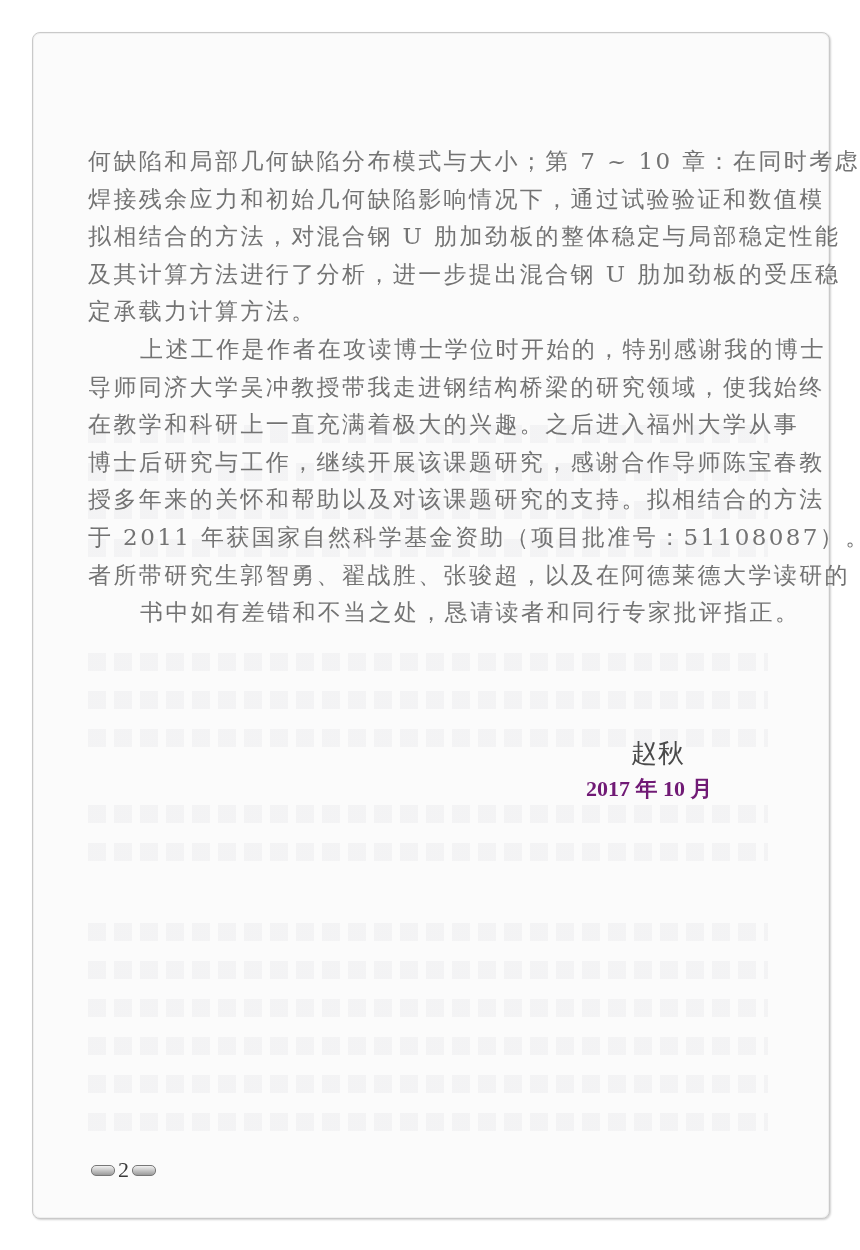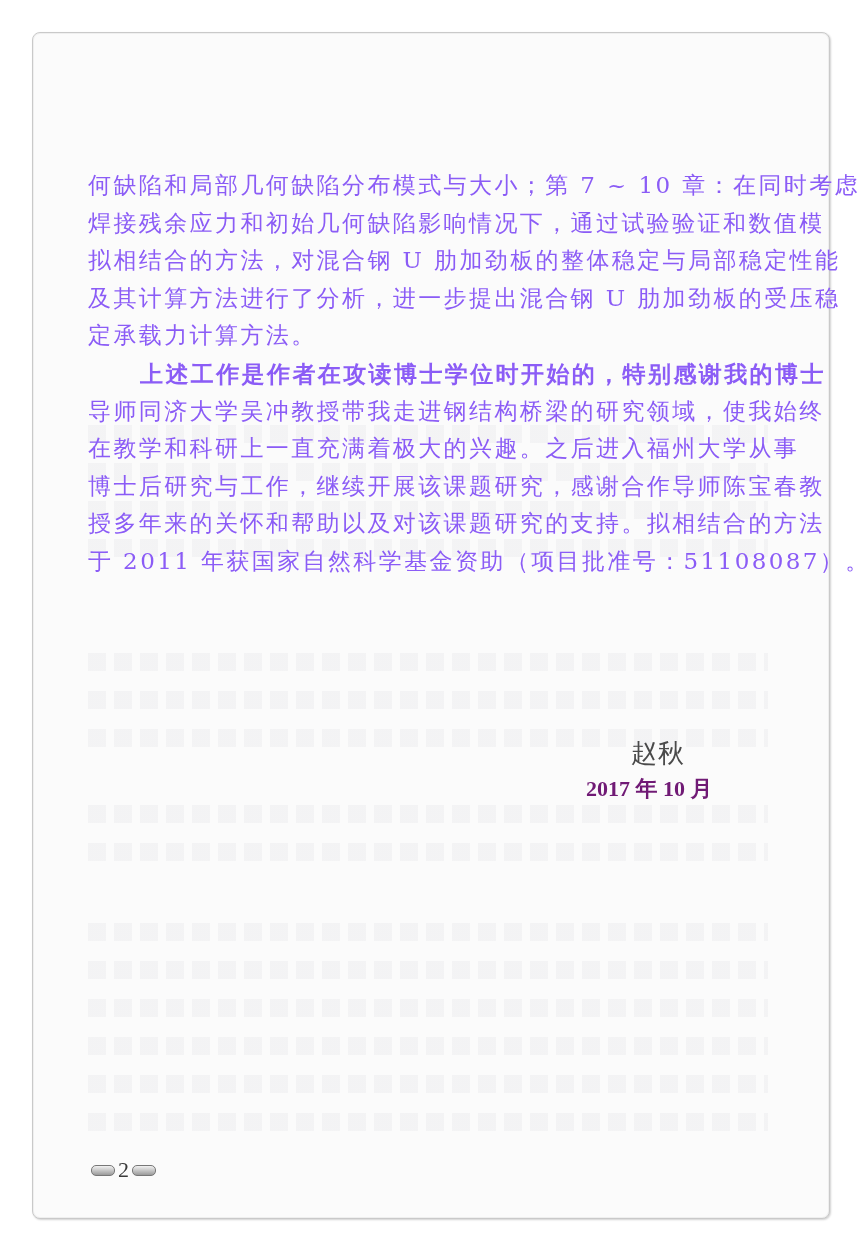--- a/index.html
+++ b/index.html
@@ -31,34 +31,33 @@
       width: 680px;
       height: 18px;
       background: repeating-linear-gradient(90deg, rgba(120,120,140,0.06) 0 18px, rgba(0,0,0,0) 18px 26px);
       pointer-events: none;
     }
     .body-text {
       position: absolute;
       left: 55px;
       top: 110px;
       width: 676px;
-      color: #8b5cf6;
+      color: #737373;
       font-size: 23px;
       line-height: 37.6px;
       letter-spacing: 2.4px;
       text-align: justify;
       text-align-last: left;
-      margin-top: 24px;
     }
     .body-text .line {
       display: block;
       white-space: nowrap;
       height: 37.6px;
     }
-    .indent { padding-left: 52px; font-weight: bold; }
+    .indent { padding-left: 52px; }
     .signature {
       position: absolute;
       left: 598px;
       top: 703px;
       color: #4a4a4a;
       font-family: "DejaVu Sans", "Liberation Sans", sans-serif;
       font-size: 26px;
       letter-spacing: 1px;
     }
     .date {
@@ -119,20 +118,24 @@
       <span class="line">及其计算方法进行了分析，进一步提出混合钢 U 肋加劲板的受压稳</span>
       <span class="line">定承载力计算方法。</span>
     </div>
     <div>
       <span class="line indent">上述工作是作者在攻读博士学位时开始的，特别感谢我的博士</span>
       <span class="line">导师同济大学吴冲教授带我走进钢结构桥梁的研究领域，使我始终</span>
       <span class="line">在教学和科研上一直充满着极大的兴趣。之后进入福州大学从事</span>
       <span class="line">博士后研究与工作，继续开展该课题研究，感谢合作导师陈宝春教</span>
       <span class="line">授多年来的关怀和帮助以及对该课题研究的支持。拟相结合的方法</span>
       <span class="line">于 2011 年获国家自然科学基金资助（项目批准号：51108087）。作</span>
+      <span class="line">者所带研究生郭智勇、翟战胜、张骏超，以及在阿德莱德大学读研的</span>
+    </div>
+    <div>
+      <span class="line indent">书中如有差错和不当之处，恳请读者和同行专家批评指正。</span>
     </div>
   </div>
 
   <div class="signature">赵秋</div>
   <div class="date">2017 年 10 月</div>
 
   <div class="page-number">
     <span class="pill"></span>
     <span>2</span>
     <span class="pill"></span>

